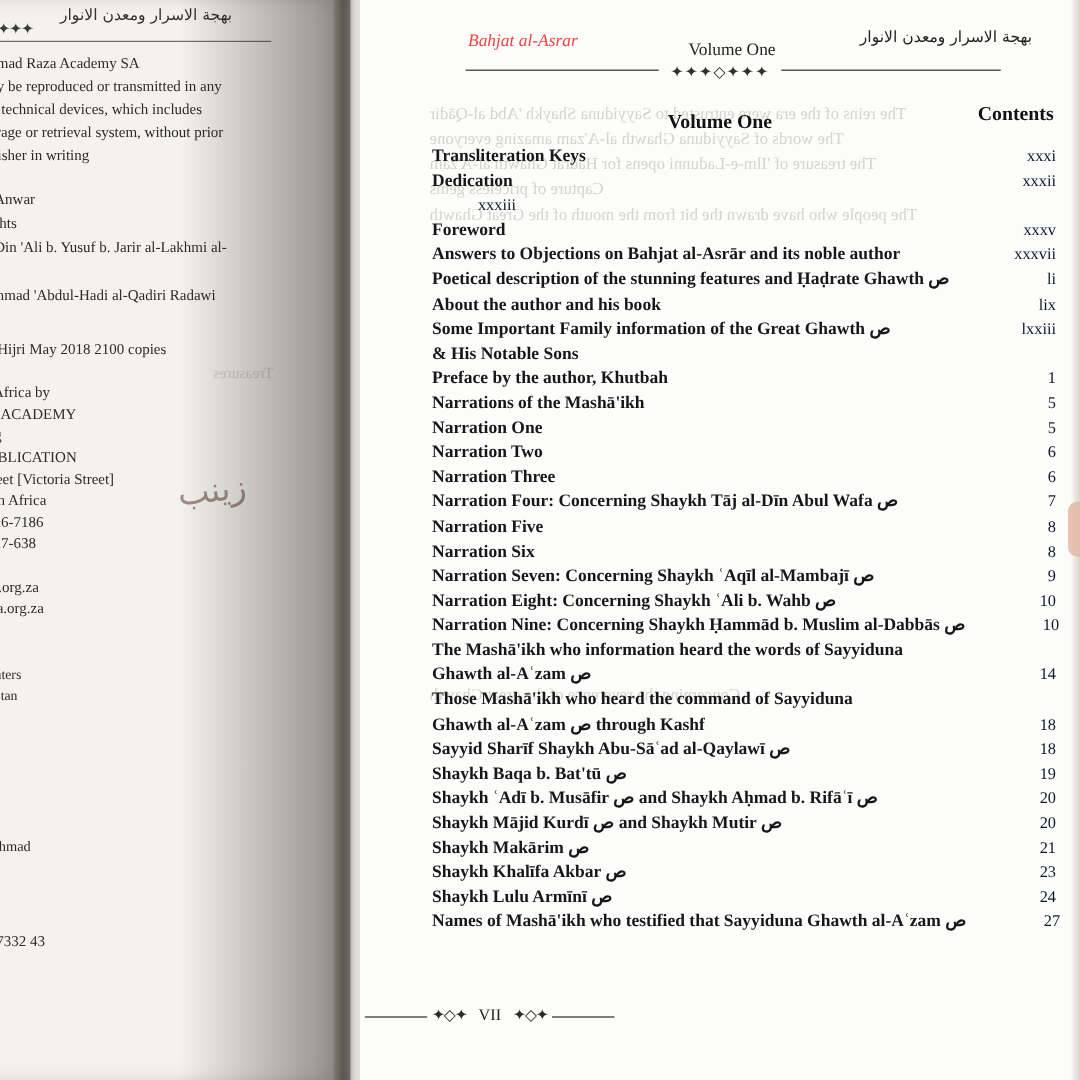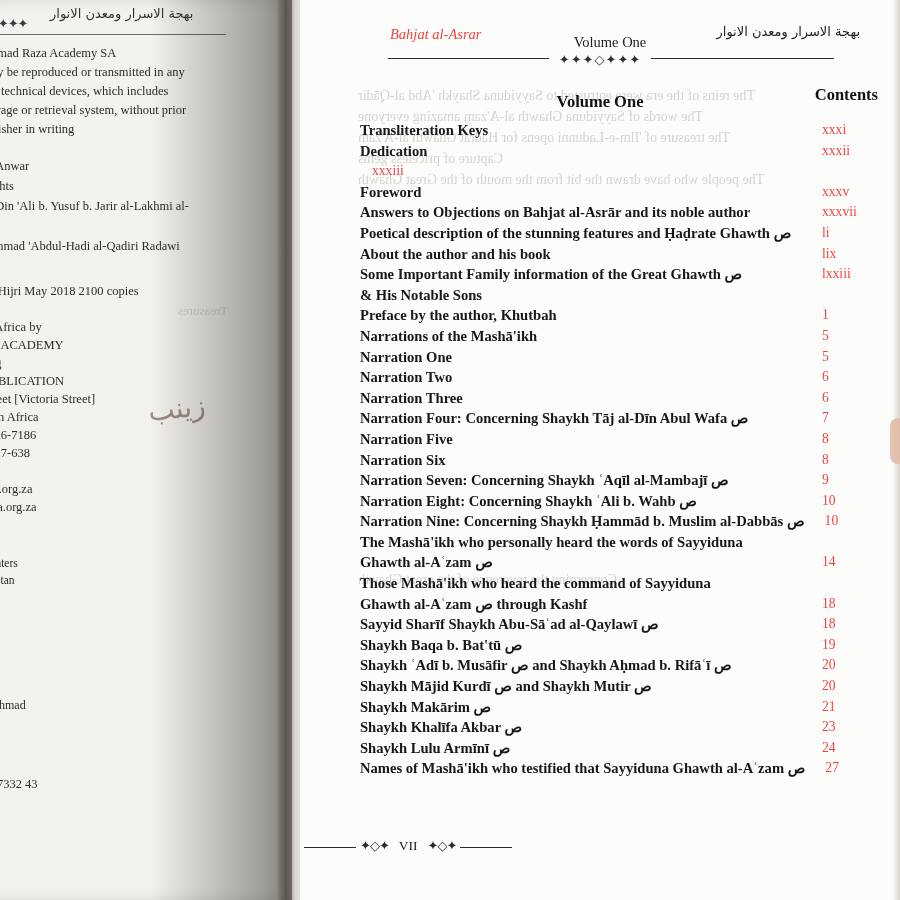--- a/index.html
+++ b/index.html
@@ -209,24 +209,24 @@
     flex: 1 1 auto;
     font-size: 14.6px;
     line-height: 20.6px;
     color: #17171a;
     padding-right: 8px;
     white-space: nowrap;
     font-weight: bold;
   }
   .toc-page {
     flex: 0 0 58px;
-    text-align: left;
+    text-align: right;
     font-size: 13.6px;
     line-height: 20.6px;
-    color: #ef4444;
+    color: #0f172a;
     padding-left: 12px;
   }
 
   
   .rp-footer {
     position: absolute;
     left: 0; right: 0;
     top: 838px;
     text-align: left;
     font-size: 13px;
@@ -409,21 +409,21 @@
       </div>
       <div class="toc-row">
         <div class="toc-label">Narration Eight: Concerning Shaykh ʿAli b. Wahb ص</div>
         <div class="toc-page">10</div>
       </div>
       <div class="toc-row">
         <div class="toc-label">Narration Nine: Concerning Shaykh Ḥammād b. Muslim al-Dabbās ص</div>
         <div class="toc-page">10</div>
       </div>
       <div class="toc-row">
-        <div class="toc-label">The Mashā'ikh who personally heard the words of Sayyiduna</div>
+        <div class="toc-label">The Mashā'ikh who information heard the words of Sayyiduna</div>
         <div class="toc-page"></div>
       </div>
       <div class="toc-row">
         <div class="toc-label">Ghawth al-Aʿzam ص</div>
         <div class="toc-page">14</div>
       </div>
       <div class="toc-row">
         <div class="toc-label">Those Mashā'ikh who heard the command of Sayyiduna</div>
         <div class="toc-page"></div>
       </div>

